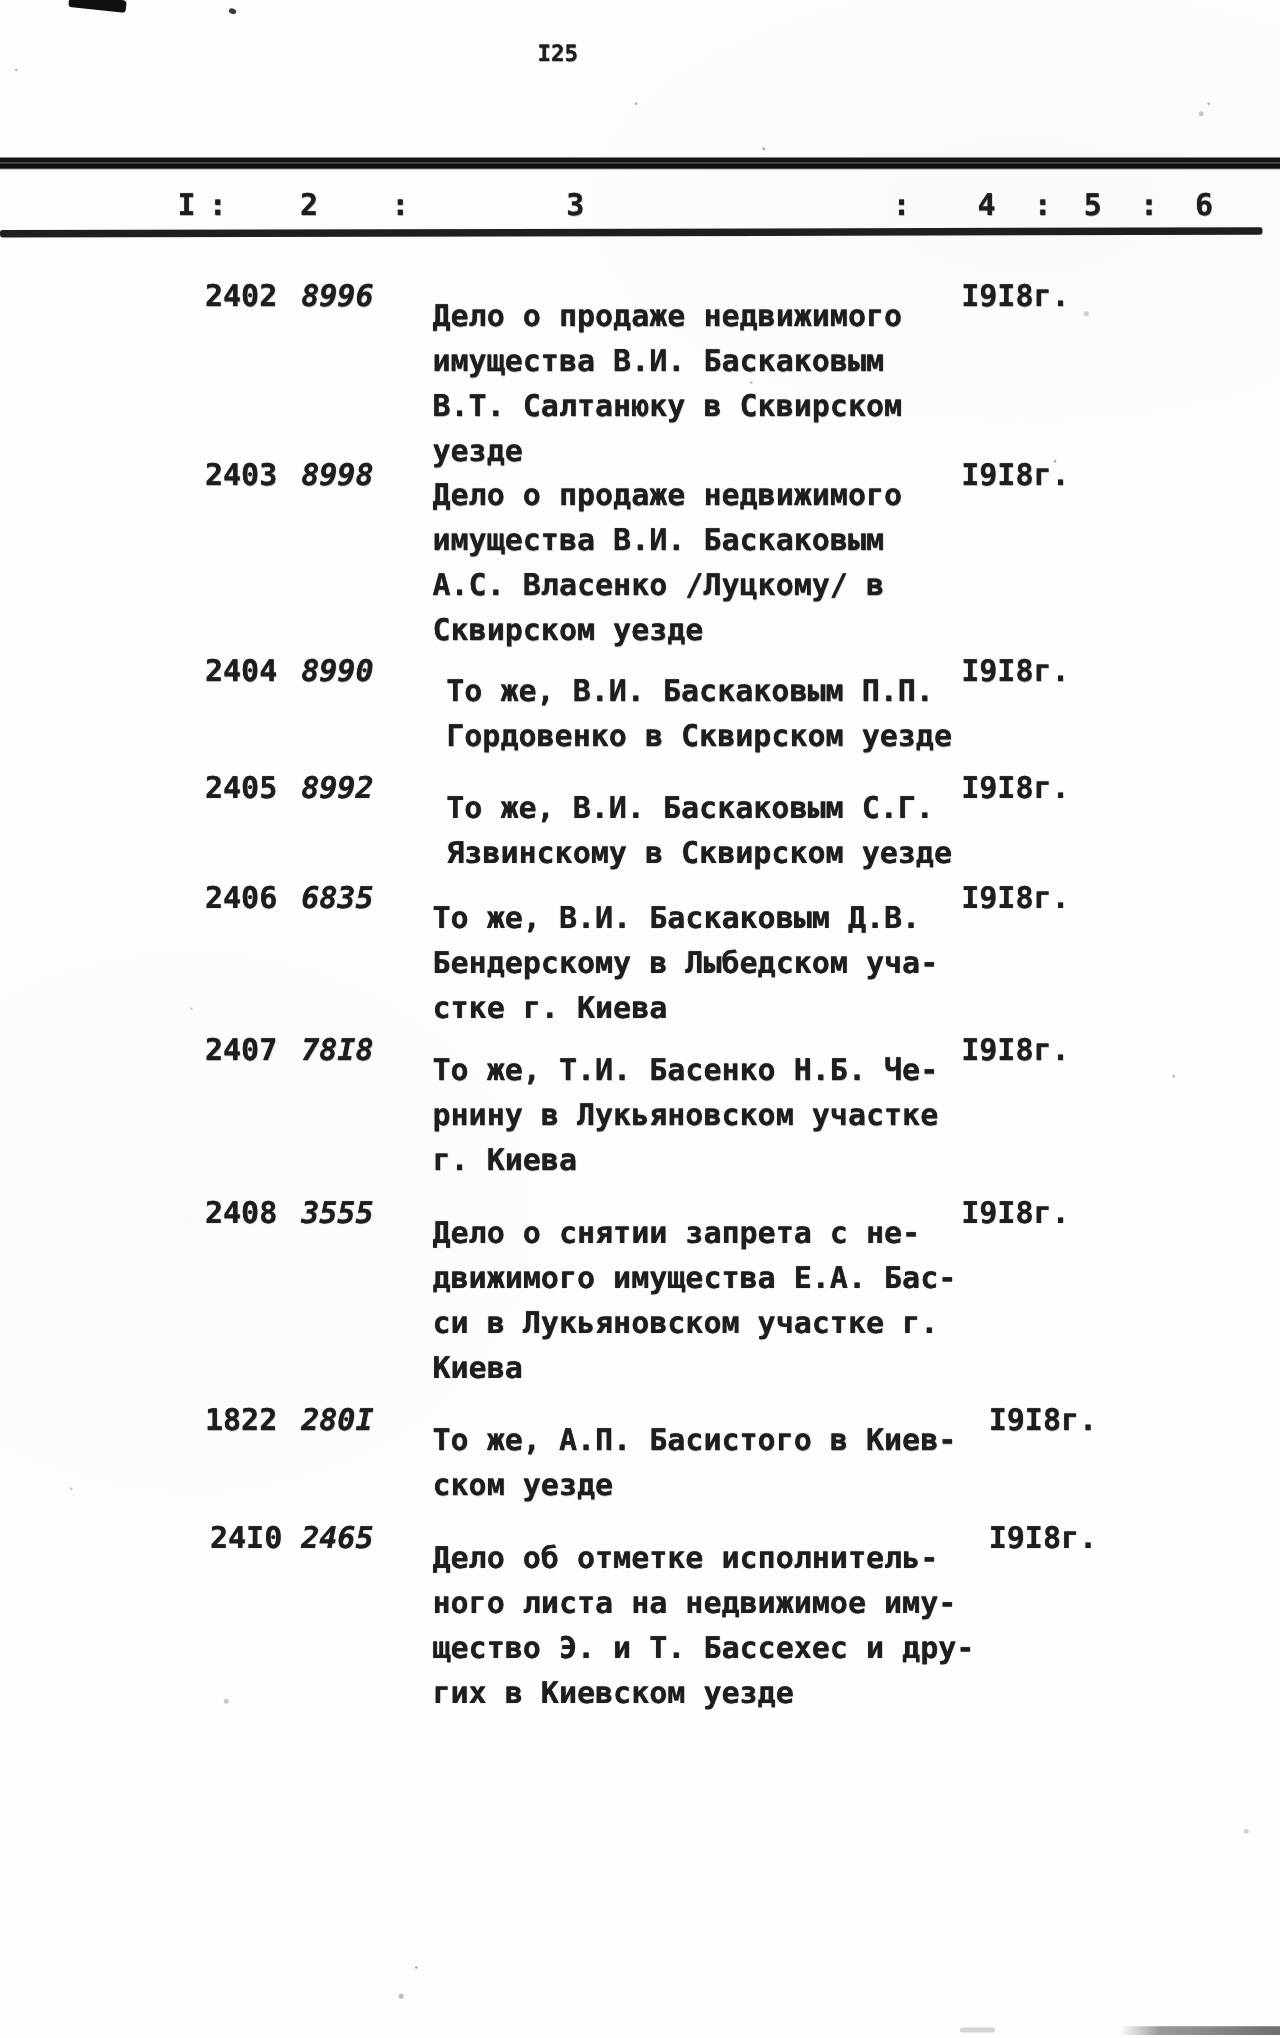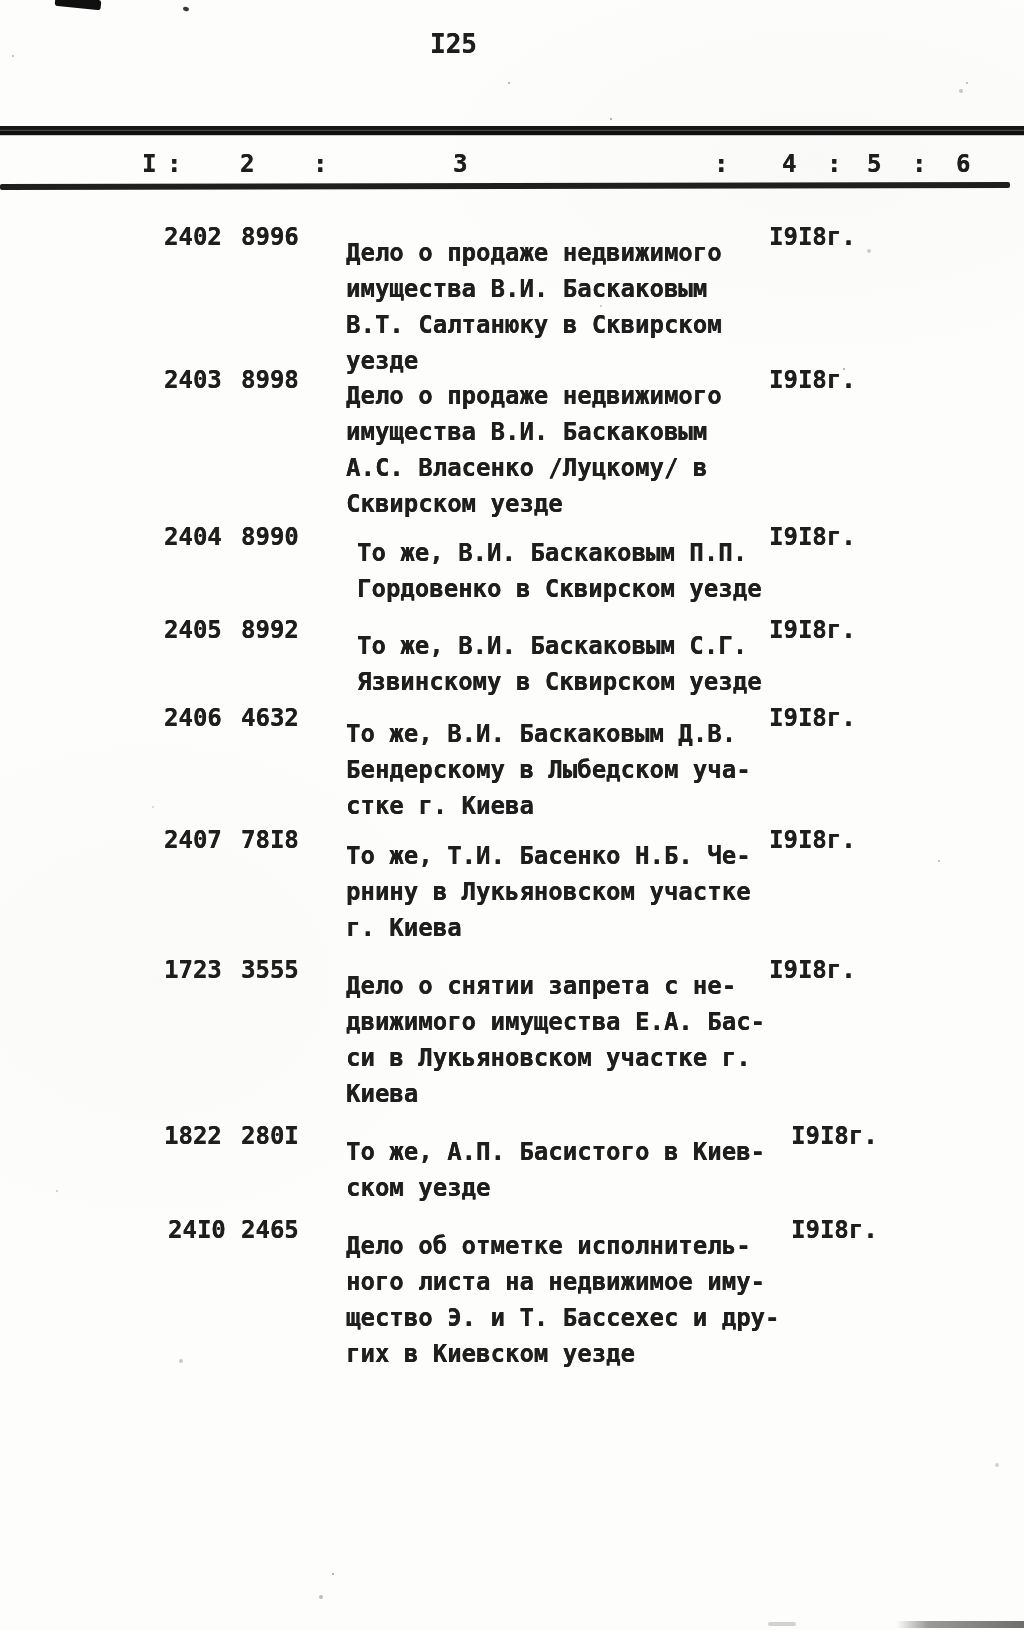--- a/index.html
+++ b/index.html
@@ -28,21 +28,21 @@
     font-weight: bold;
     font-size: 24px;
     line-height: 36px;
     letter-spacing: 0;
     text-shadow: 0 0 0.6px rgba(10,10,10,0.85), 0.4px 0.4px 0 rgba(10,10,10,0.25);
   }
   .page-number {
     position: absolute;
     left: 430px;
     top: 26px;
-    font-size: 26px;
+    font-size: 18px;
   }
   .rule {
     position: absolute;
     left: 0;
   }
   .rule-top {
     top: 126px;
     width: 1024px;
     height: 9px;
     background: linear-gradient(#161616 0 38%, #4a4a4a 45% 52%, #101010 60% 100%);
@@ -83,21 +83,21 @@
   .r1 { top: 362px; }
   .r2 { top: 519px; }
   .r3 { top: 612px; }
   .r4 { top: 700px; }
   .r5 { top: 822px; }
   .r6 { top: 952px; }
   .r7 { top: 1118px; }
   .r8 { top: 1212px; }
 
   .num  { position: absolute; left: 119px; top: 0; }
-  .file { position: absolute; left: 196px; top: 0; }
+  .file { position: absolute; left: 196px; top: 0; font-style: italic; }
   .desc { position: absolute; left: 301px; top: 16px; width: 448px; white-space: pre-line; }
   .date { position: absolute; left: 724px; top: 0; }
   .r2 .desc, .r3 .desc { left: 312px; }
   .r7 .date, .r8 .date { left: 746px; }
   .r8 .num { left: 123px; }
 
   
   .corner-mark {
     position: absolute;
     left: 55px;
@@ -222,38 +222,38 @@
     <div class="row r3 typed">
       <span class="num">2405</span>
       <span class="file">8992</span>
       <span class="desc">То же, В.И. Баскаковым С.Г.
 Язвинскому в Сквирском уезде</span>
       <span class="date">I9I8г.</span>
     </div>
 
     <div class="row r4 typed">
       <span class="num">2406</span>
-      <span class="file">4632</span>
+      <span class="file">6835</span>
       <span class="desc">То же, В.И. Баскаковым Д.В.
 Бендерскому в Лыбедском уча-
 стке г. Киева</span>
       <span class="date">I9I8г.</span>
     </div>
 
     <div class="row r5 typed">
       <span class="num">2407</span>
       <span class="file">78I8</span>
       <span class="desc">То же, Т.И. Басенко Н.Б. Че-
 рнину в Лукьяновском участке
 г. Киева</span>
       <span class="date">I9I8г.</span>
     </div>
 
     <div class="row r6 typed">
-      <span class="num">1723</span>
+      <span class="num">2408</span>
       <span class="file">3555</span>
       <span class="desc">Дело о снятии запрета с не-
 движимого имущества Е.А. Бас-
 си в Лукьяновском участке г.
 Киева</span>
       <span class="date">I9I8г.</span>
     </div>
 
     <div class="row r7 typed">
       <span class="num">1822</span>

